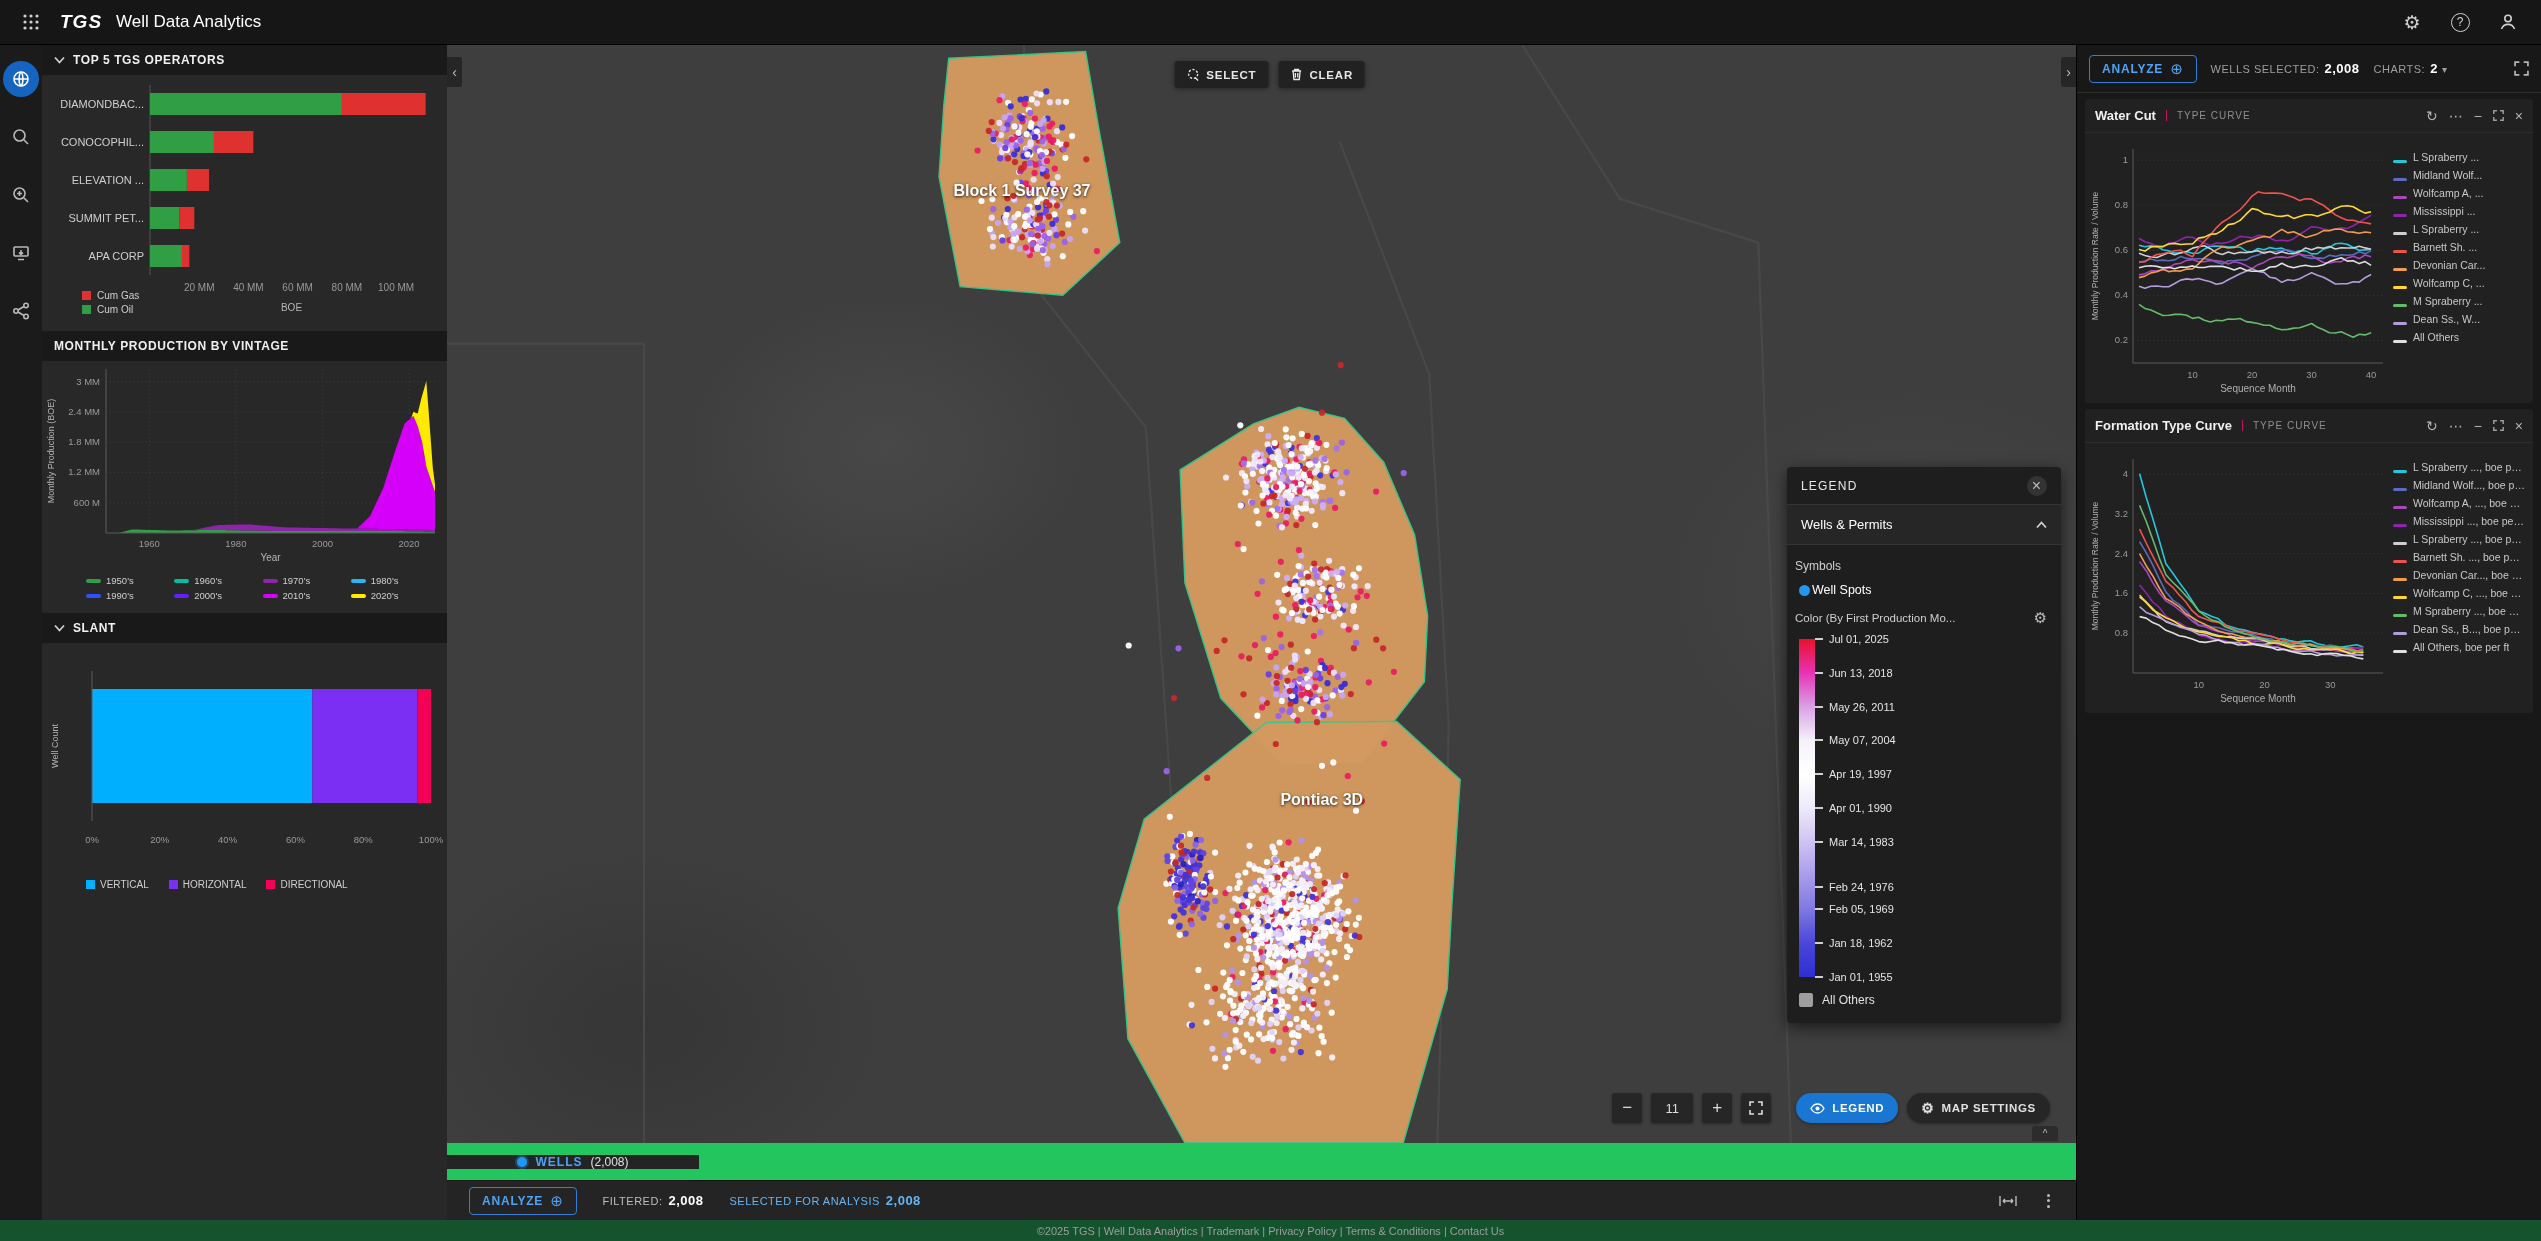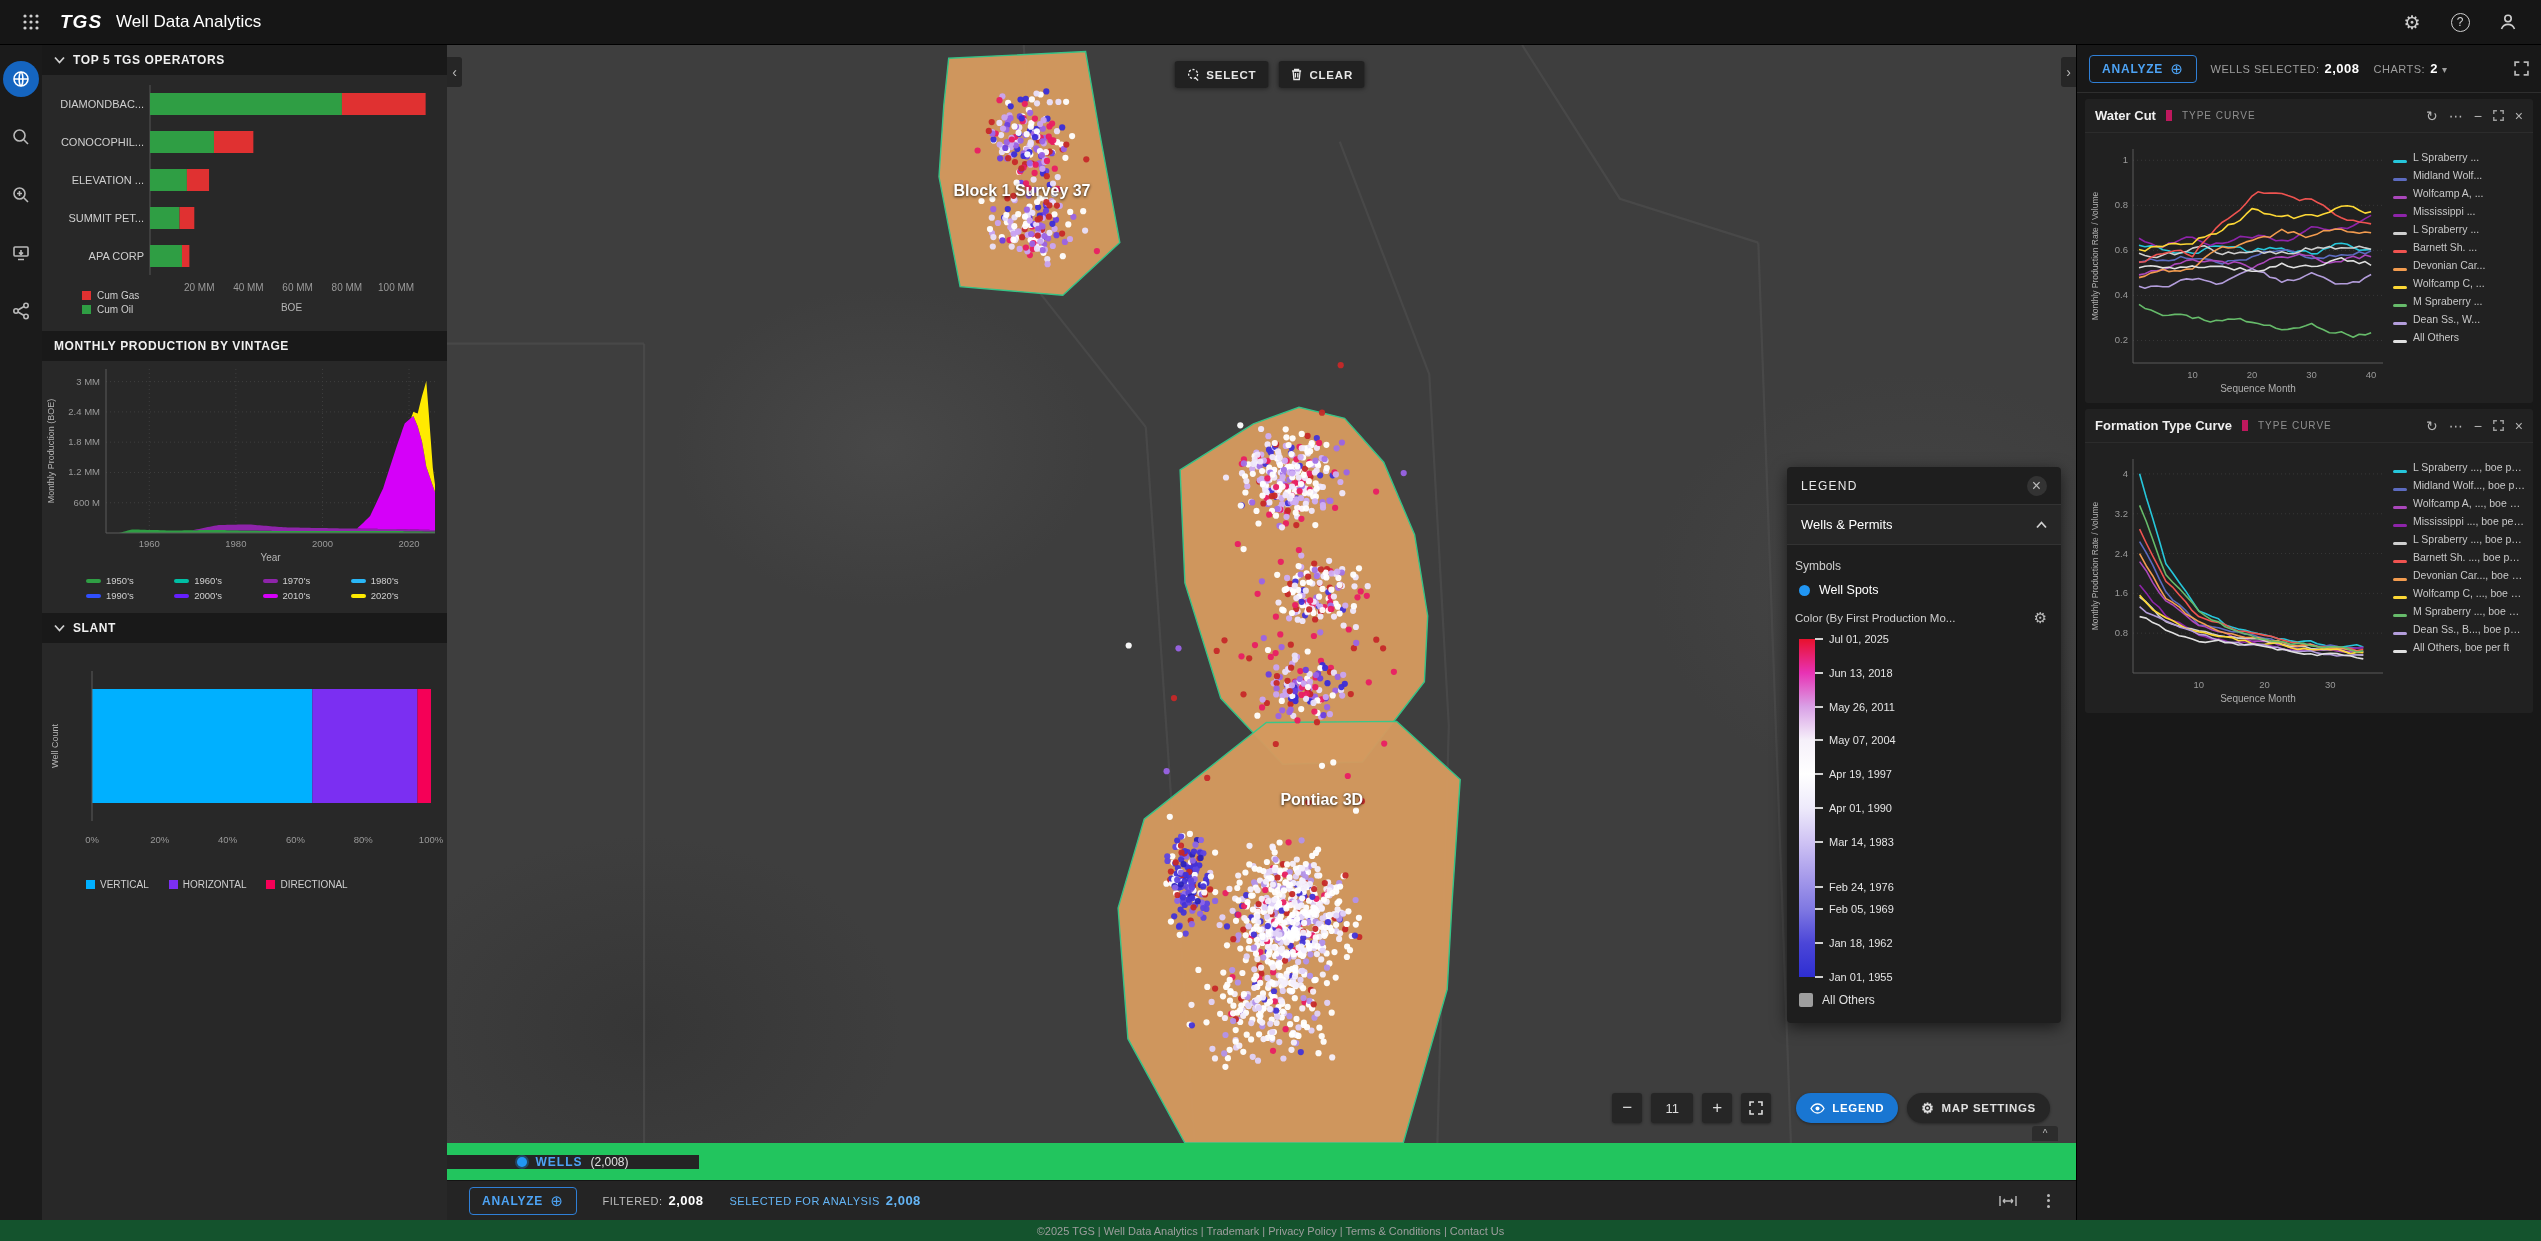--- a/index.html
+++ b/index.html
@@ -57,21 +57,21 @@
   .bottomCollapse { position:absolute; right:18px; bottom:2px; width:26px; height:15px; background:#2c2c2c; color:#bbb; font-size:10px; display:flex; align-items:center; justify-content:center; border-radius:3px 3px 0 0; cursor:pointer; }
 
   
   .legendPanel { position:absolute; right:15px; top:422px; width:274px; background:#1e1e1e; border-radius:4px; box-shadow:0 4px 16px rgba(0,0,0,.6); }
   .lpHeader { height:38px; display:flex; align-items:center; justify-content:space-between; padding:0 14px; font-size:12px; letter-spacing:1.2px; color:#e8e8e8; border-bottom:1px solid #333; }
   .lpClose { font-size:16px; color:#bbb; cursor:pointer; width:20px; height:20px; display:flex; align-items:center; justify-content:center; background:#333; border-radius:50%; }
   .lpSection { height:40px; background:#262626; display:flex; align-items:center; justify-content:space-between; padding:0 14px; font-size:13px; color:#fff; cursor:pointer; border-bottom:1px solid #333; }
   .lpSection svg { stroke:#cfcfcf; fill:none; stroke-width:1.8; }
   .lpBody { padding:10px 14px 16px 8px; }
   .lpSymbols { font-size:12px; color:#cfcfcf; margin:4px 0 10px 0; }
-  .lpWellSpots { display:flex; align-items:center; gap:9px; font-size:12.5px; color:#fff; margin:0 0 12px 4px; }
+  .lpWellSpots { display:flex; align-items:center; gap:2px; font-size:12.5px; color:#fff; margin:0 0 12px 4px; }
   .bluedot { width:11px; height:11px; border-radius:50%; background:#2196f3; }
   .lpColorBy { display:flex; align-items:center; justify-content:space-between; font-size:11.5px; color:#cfcfcf; margin-bottom:12px; }
   .lpColorBy .gear { font-size:15px; color:#bbb; cursor:pointer; }
   .gradWrap { position:relative; height:338px; margin:6px 0 0 4px; }
   .gradBar { position:absolute; left:0; top:0; bottom:0; width:16px; }
   .gradStop { position:absolute; left:16px; transform:translateY(-50%); display:flex; align-items:center; gap:6px; }
   .gradTick { width:8px; height:2px; background:#d0d0d0; }
   .gradLabel { font-size:11px; color:#e4e4e4; white-space:nowrap; }
   .lpAllOthers { display:flex; align-items:center; gap:9px; margin:16px 0 0 4px; font-size:12px; color:#e0e0e0; }
   .lpAllOthers .sw { width:14px; height:14px; border-radius:2px; }
@@ -82,21 +82,21 @@
   .btnAnalyze { display:inline-flex; align-items:center; gap:7px; border:1px solid #2f7fd6; color:#4da3f5; background:transparent; border-radius:4px; height:28px; padding:0 12px; font-size:12px; font-weight:bold; letter-spacing:.8px; cursor:pointer; }
   .btnAnalyze .plus { font-size:15px; font-weight:normal; }
   .rpStat { font-size:11px; color:#9e9e9e; letter-spacing:.5px; white-space:nowrap; }
   .rpStat b { font-size:13px; color:#fff; margin-left:5px; }
   .caret { color:#9e9e9e; font-size:10px; margin-left:4px; cursor:pointer; }
   .rpHeader .spacer { flex:1; }
   .iconbtn { color:#b5b5b5; cursor:pointer; display:flex; align-items:center; justify-content:center; }
   .card { margin:6px 8px 0 8px; background:#212121; border-radius:3px; }
   .cardHeader { height:34px; display:flex; align-items:center; padding:0 10px; gap:10px; border-bottom:1px solid #2c2c2c; }
   .cardTitle { font-size:13px; font-weight:bold; color:#f0f0f0; white-space:nowrap; }
-  .cardSub { font-size:10px; color:#8f8f8f; letter-spacing:1px; padding-left:10px; border-left:6px solid #be185d; white-space:nowrap; }
+  .cardSub { font-size:10px; color:#8f8f8f; letter-spacing:1px; padding-left:10px; border-left:1px solid #be185d; white-space:nowrap; }
   .cardHeader .spacer { flex:1; }
   .cardIcons { display:flex; align-items:center; gap:11px; color:#9e9e9e; font-size:14px; }
   .cardBody { display:flex; padding:4px 6px 4px 2px; }
   .chartLegend { flex:1; min-width:0; padding:8px 2px 0 4px; }
   .clRow { display:flex; align-items:flex-end; gap:6px; height:18px; cursor:pointer; }
   .clSwatch { width:14px; height:3px; border-radius:2px; flex:0 0 auto; }
   .clLabel { font-size:10.5px; color:#c8c8c8; white-space:nowrap; overflow:hidden; text-overflow:ellipsis; }
 
   
   .wellsbar { height:37px; background:#22c55e; display:flex; align-items:center; flex:0 0 auto; }

